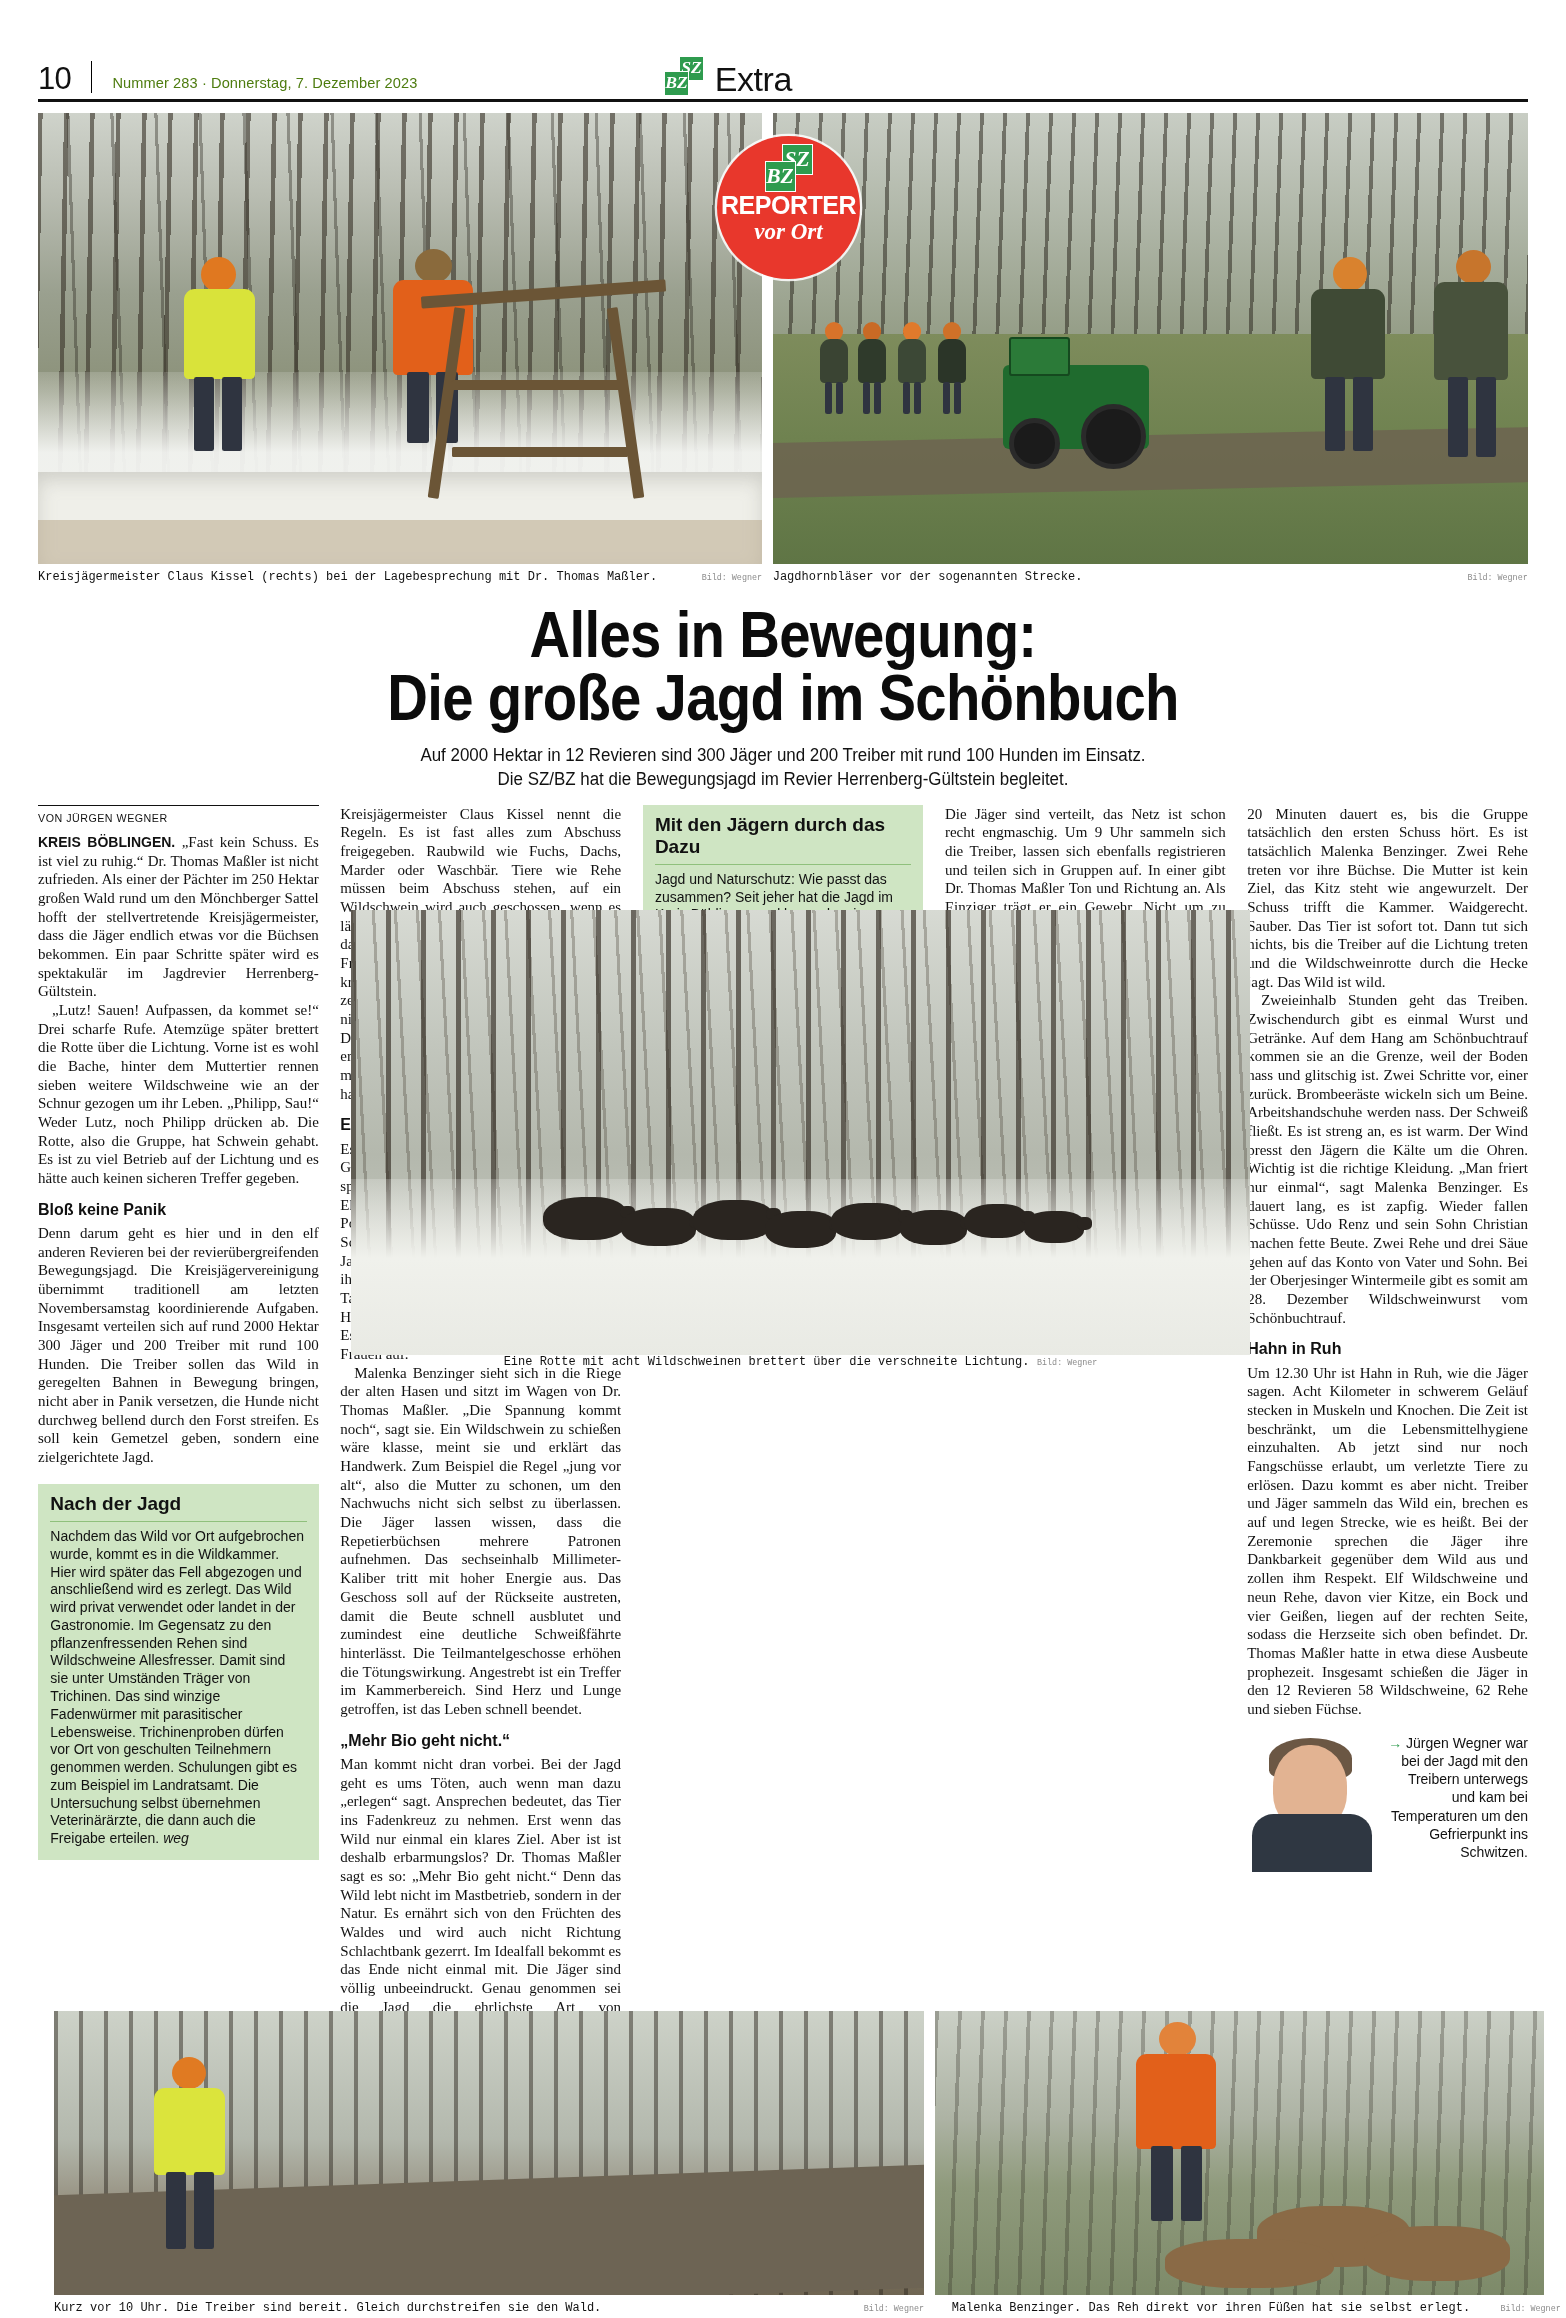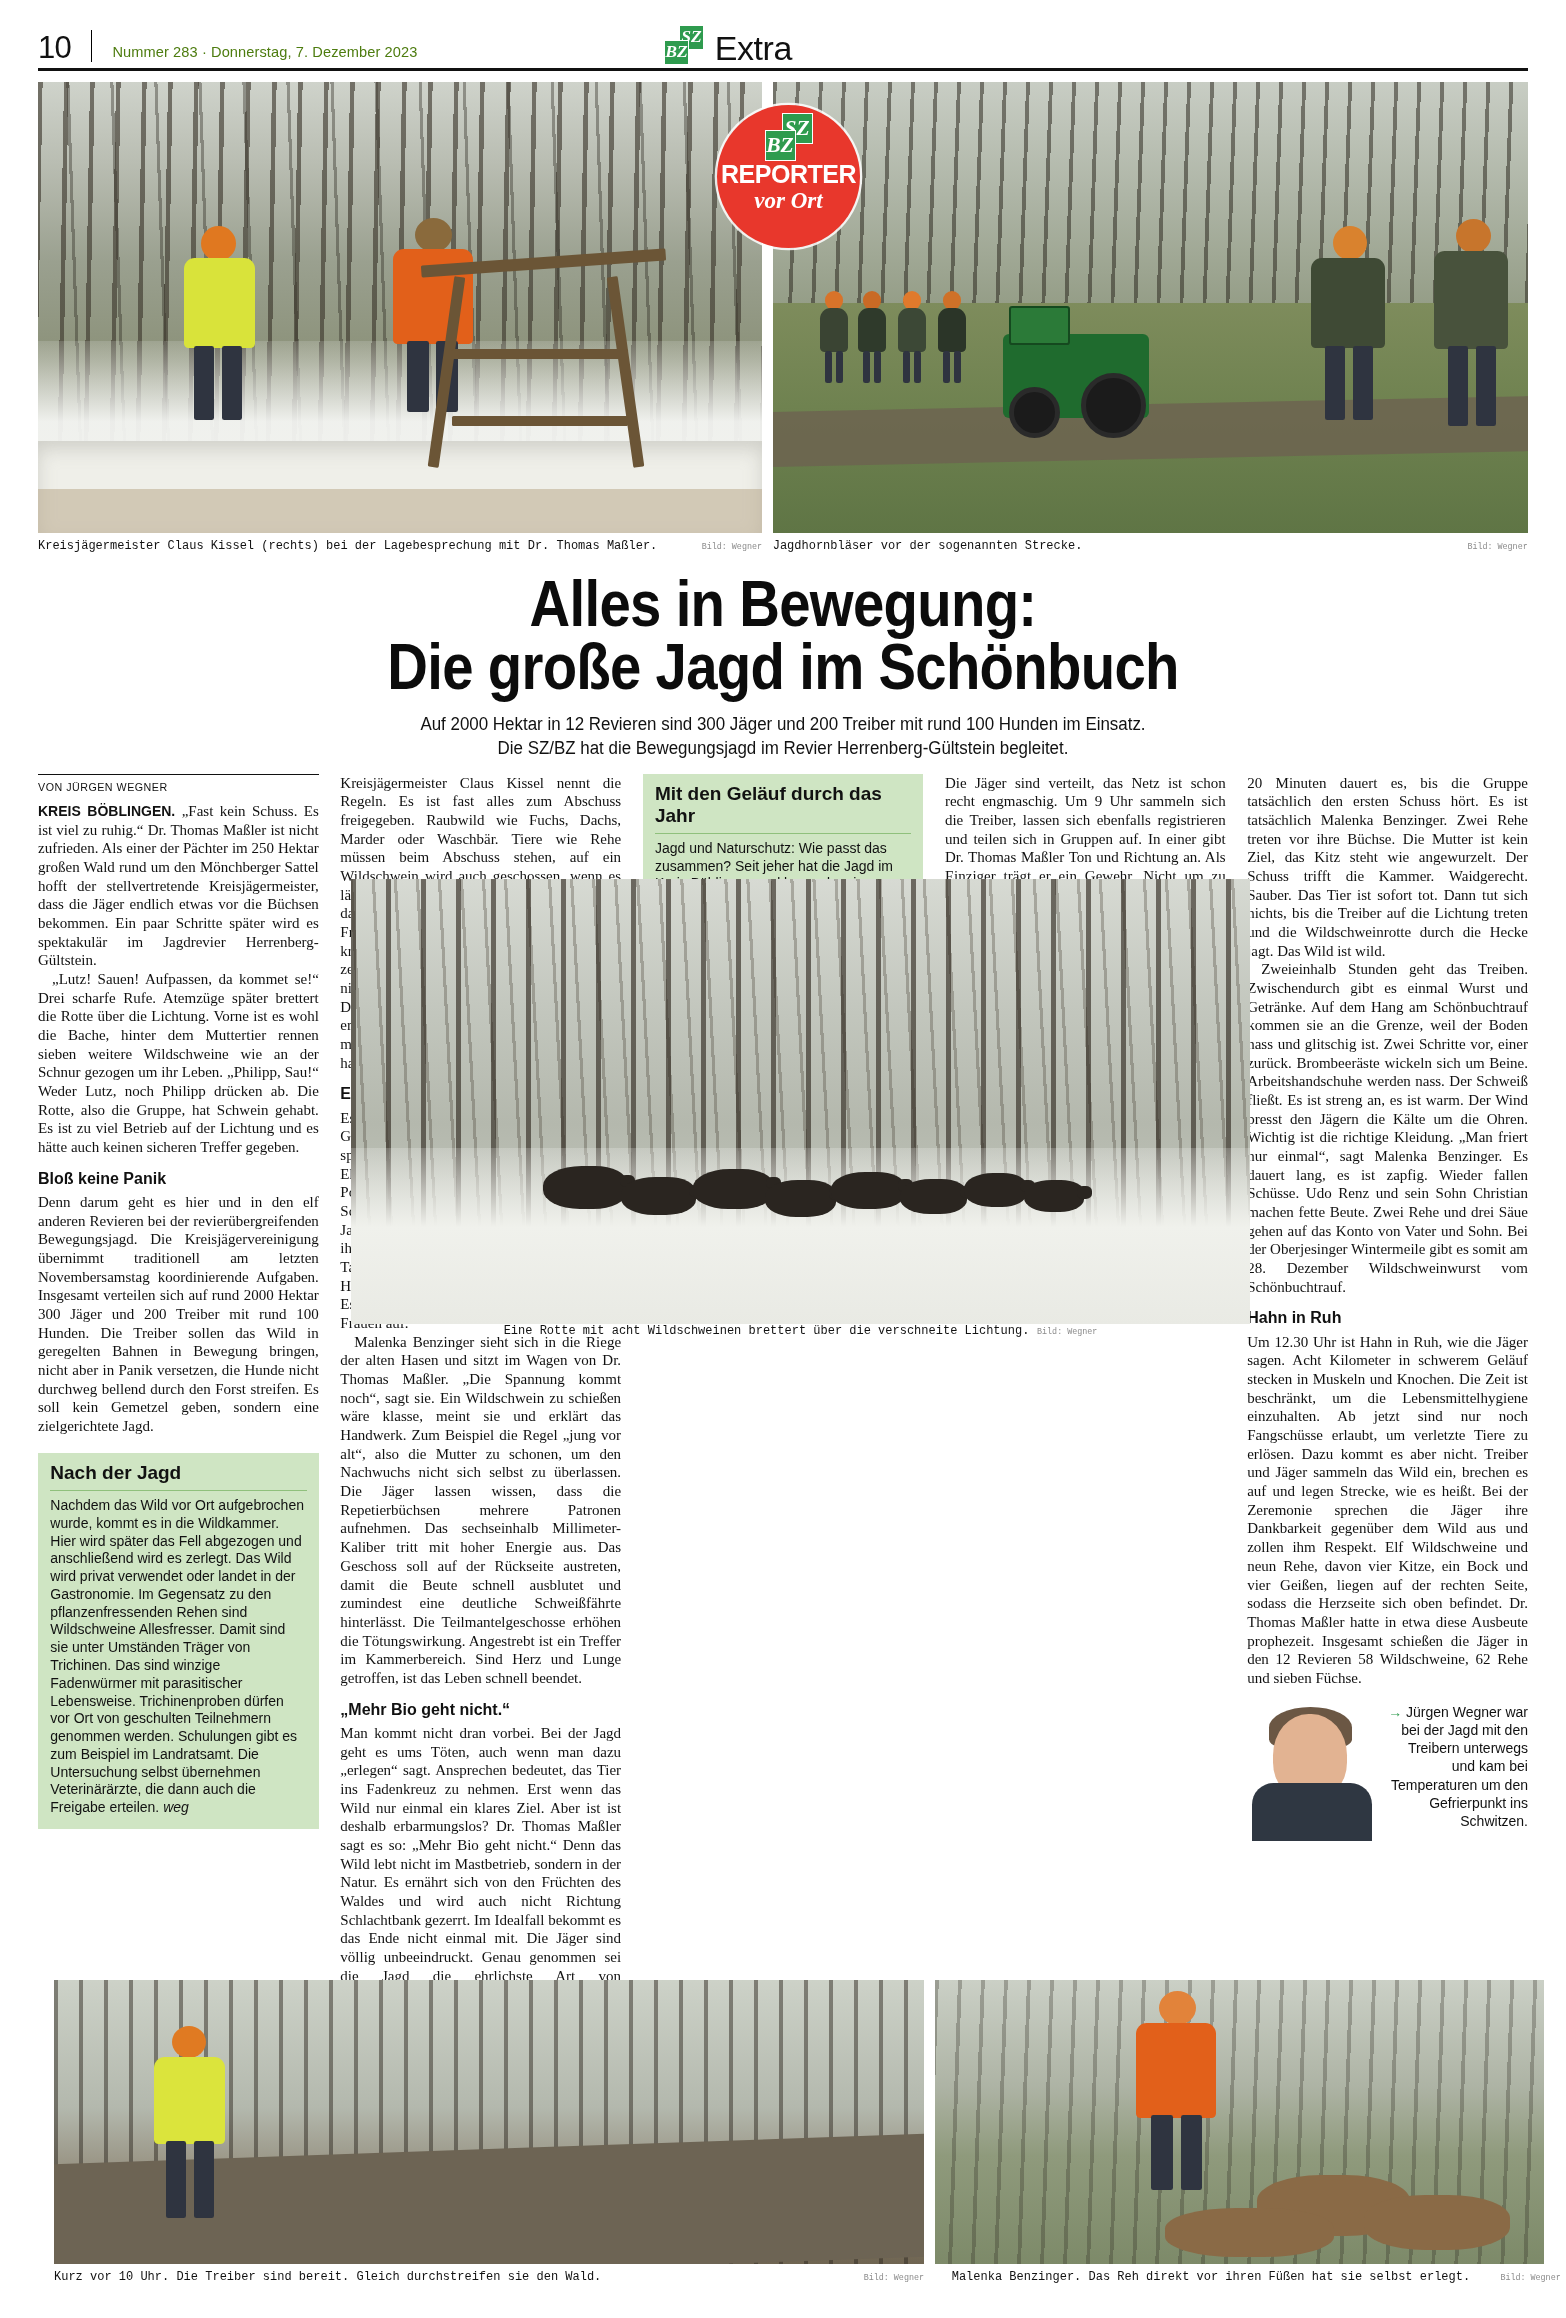--- a/index.html
+++ b/index.html
@@ -6,21 +6,21 @@
   body{
     width:1566px;height:2319px;
     background:#ffffff;
     font-family:"Liberation Serif", serif;
     -webkit-font-smoothing:antialiased;
     overflow:hidden;
   }
   .page{position:relative;width:1566px;height:2319px;box-sizing:border-box;padding:0 38px;}
 
   
-  .masthead{position:relative;height:63px;display:flex;align-items:flex-end;padding-bottom:3.1px;}
+  .masthead{position:relative;height:63px;display:flex;align-items:flex-end;padding-bottom:3.1px;margin-top:31px;}
   .folio{font-family:"Liberation Sans",sans-serif;font-size:31px;font-weight:400;color:#111;line-height:1;letter-spacing:-0.8px;}
   .folio-rule{width:1.5px;height:32px;background:#000;margin:0 20px 0.8px 20px;}
   .edition{font-family:"Liberation Sans",sans-serif;font-size:14.6px;color:#4d7c0f;line-height:1;padding-bottom:3.1px;letter-spacing:0.1px;}
   .brand-block{position:absolute;left:50%;transform:translateX(-119px);bottom:1.5px;display:flex;align-items:flex-end;}
   .szbz-logo{position:relative;width:40px;height:40px;}
   .szbz-logo .sq{position:absolute;background:#2e9b4e;border:1.5px solid #fff;box-sizing:border-box;
         font-family:"Liberation Serif",serif;color:#fff;font-weight:700;font-size:17.6px;
         display:flex;align-items:center;justify-content:center;line-height:1;}
   .szbz-logo .sq.a{right:0;top:0;width:25px;height:25px;font-style:italic;}
   .szbz-logo .sq.b{left:0;bottom:0;width:25px;height:25px;font-style:italic;}
@@ -297,21 +297,21 @@
       <p class="body">Kreisjägermeister Claus Kissel nennt die Regeln. Es ist fast alles zum Abschuss freigegeben. Raubwild wie Fuchs, Dachs, Marder oder Waschbär. Tiere wie Rehe müssen beim Abschuss stehen, auf ein Wildschwein wird auch geschossen, wenn es läuft. Ein primäres Ziel ist das Damwildpaar, das vor zwei Wochen aus dem Gatter beim Friedhof ausgebrochen ist, nachdem ein kräftiger Stamm im Sturm einen Zaun zerschlagen hatte. Damwild ist im Schönbuch nicht heimisch und soll sich nicht ausbreiten. Das Landratsamt ordnet an, die Tiere zu erlegen. Und schlecht geschossenes Wild muss vom Schützen erworben werden. Dieser hat auch grundsätzlich Vorkaufsrecht.</p>
       <h3 class="sub">Eine Brezel, dann geht es los</h3>
       <p class="body">Es ist kurz vor acht am Morgen, als sich die Gruppen formieren. Ein paar Jäger sind etwas später dann, weil auf der Autobahn an der Ehninger Ausfahrt ein Auto brennt und die Polizei den Verkehr ausbremst. Die 57 Schützen tragen sich in Listen ein, einige Jagdschein und Schießnachweis, bekommen ihren Platz zugewiesen. In orangenen Tarnjacken fügen sie sich ins Bild des Herbstlaubs ein und trotzdem gut zu erkennen. Es gibt Brezeln, dann sitzen die Männer und Frauen auf.</p>
       <p class="body">Malenka Benzinger sieht sich in die Riege der alten Hasen und sitzt im Wagen von Dr. Thomas Maßler. „Die Spannung kommt noch“, sagt sie. Ein Wildschwein zu schießen wäre klasse, meint sie und erklärt das Handwerk. Zum Beispiel die Regel „jung vor alt“, also die Mutter zu schonen, um den Nachwuchs nicht sich selbst zu überlassen. Die Jäger lassen wissen, dass die Repetierbüchsen mehrere Patronen aufnehmen. Das sechseinhalb Millimeter-Kaliber tritt mit hoher Energie aus. Das Geschoss soll auf der Rückseite austreten, damit die Beute schnell ausblutet und zumindest eine deutliche Schweißfährte hinterlässt. Die Teilmantelgeschosse erhöhen die Tötungswirkung. Angestrebt ist ein Treffer im Kammerbereich. Sind Herz und Lunge getroffen, ist das Leben schnell beendet.</p>
       <h3 class="quotehd">„Mehr Bio geht nicht.“</h3>
       <p class="body">Man kommt nicht dran vorbei. Bei der Jagd geht es ums Töten, auch wenn man dazu „erlegen“ sagt. Ansprechen bedeutet, das Tier ins Fadenkreuz zu nehmen. Erst wenn das Wild nur einmal ein klares Ziel. Aber ist ist deshalb erbarmungslos? Dr. Thomas Maßler sagt es so: „Mehr Bio geht nicht.“ Denn das Wild lebt nicht im Mastbetrieb, sondern in der Natur. Es ernährt sich von den Früchten des Waldes und wird auch nicht Richtung Schlachtbank gezerrt. Im Idealfall bekommt es das Ende nicht einmal mit. Die Jäger sind völlig unbeeindruckt. Genau genommen sei die Jagd die ehrlichste Art von Fleischkonsum. Denn der Jäger muss entscheiden, schießen, ein Leben beenden.</p>
     </div>
 
     <div class="col c3">
       <div class="greenbox" style="margin-top:0;">
-        <h4>Mit den Geläuf durch das Jahr</h4>
+        <h4>Mit den Jägern durch das Dazu</h4>
         <p>Jagd und Naturschutz: Wie passt das zusammen? Seit jeher hat die Jagd im Kreis Böblingen und besonders im Schönbuch einen hohen Stellenwert. In der SZ/BZ-Reihe begleiten wir Jäger aus der Region durch das Jahr, gehen mit auf die Jagd und lenken den Fokus in Form von Reportagen auf die Geschichte der Jagd, die Ausbildung von Mensch und Hund, die Kitzrettung und auf viele weitere Aspekte. Im Fokus stehen dabei vor allem der gesellschaftliche Nutzen und der Naturschutz.</p>
         <p>Die Kreisjägervereinigung Böblingen ist ein eingetragener Verein, der die Interessen von rund 900 Mitgliedern im Landkreis vertritt. Naturschutz, die Förderung des jagdlichen Brauchtums und die Unterstützung der Jäger im Kreis Böblingen sind Ziele des Vereins.</p>
         <p><span>Informationen zur Jagd allgemein und über die Aktivitäten der Jäger im Kreis Böblingen finden Sie auf </span><b>www.kjvbb.de.</b></p>
       </div>
     </div>
 
     <div class="col c4">
       <p class="body">Die Jäger sind verteilt, das Netz ist schon recht engmaschig. Um 9 Uhr sammeln sich die Treiber, lassen sich ebenfalls registrieren und teilen sich in Gruppen auf. In einer gibt Dr. Thomas Maßler Ton und Richtung an. Als Einziger trägt er ein Gewehr. Nicht um zu jagen, sondern für den Fangschuss. Das bedeutet: Ist ein Tier angeschossen, erlöst er den Rest. So wie es ein Jäger nach einem Waidunfall macht. Die Treiber bilden Menschenketten, sind zwischen 10 und 30 Meter auseinander. Punkt 10 Uhr setzen sie sich in Bewegung, gut erkennbar mit leuchtenden Warnwesten, gut hörbar für Beute und Jäger. „Hossa-sa-sa-sa“, „Hej-ho-hej“. Es sind Rufe, keine Schreie. Das Wild soll nicht fliehen, es soll weichen und sich in Richtung der Jäger bewegen. Es soll keine Angst bekommen und dabei Adrenalin ausschütten. Und die Schützen sollen sehen, dass da etwas auf sie zukommt. „Langsamer“, ruft Dr. Thomas Maßler immer wieder.</p>
     </div>
 

